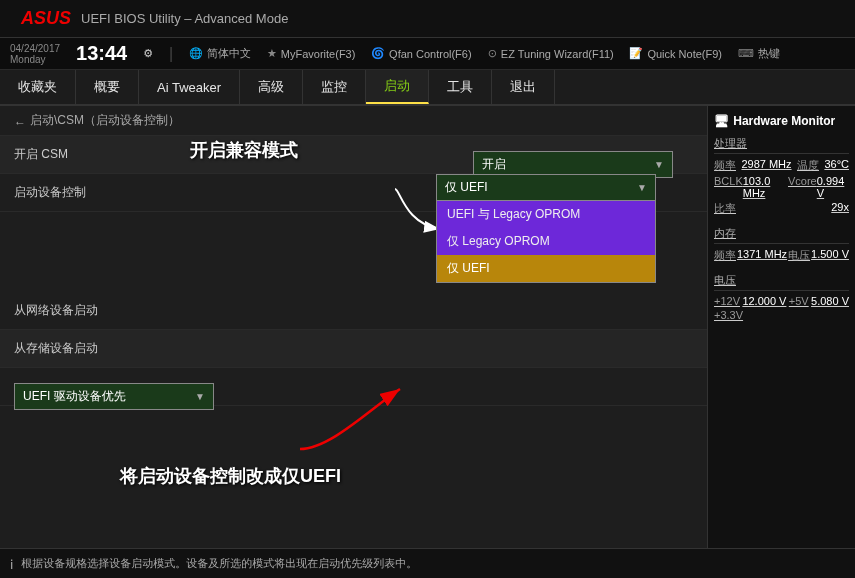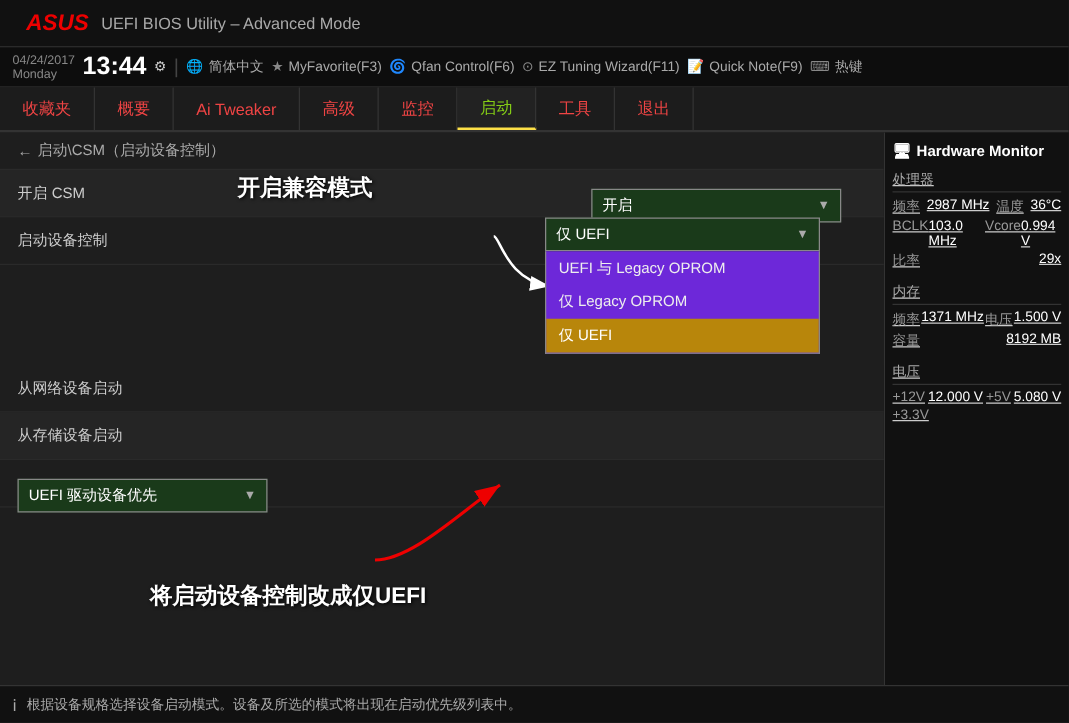--- a/index.html
+++ b/index.html
@@ -34,21 +34,21 @@
     }
 
     
     .timebar {
       background: #0d0d0d;
       height: 32px;
       display: flex;
       align-items: center;
       padding: 0 10px;
       border-bottom: 1px solid #2a2a2a;
-      gap: 6px;
+      gap: 16px;
     }
     .date-time {
       display: flex;
       flex-direction: column;
       line-height: 1.1;
     }
     .date-label { font-size: 10px; color: #888; }
     .time-label { font-size: 20px; color: #fff; font-weight: bold; }
     .gear-icon { color: #ccc; font-size: 11px; }
     .timebar-sep { color: #444; }
@@ -67,21 +67,21 @@
       background: #1c1c1c;
       height: 36px;
       display: flex;
       align-items: stretch;
       border-bottom: 2px solid #333;
     }
     .navtab {
       padding: 0 18px;
       display: flex;
       align-items: center;
-      color: #ef4444;
+      color: #e5e5e5;
       font-size: 13px;
       cursor: pointer;
       border-right: 1px solid #333;
     }
     .navtab.active {
       color: #84cc16;
       background: #222;
       border-bottom: 2px solid #fde047;
     }
 
@@ -437,24 +437,20 @@
     </div>
 
     <div class="sidebar-section">
       <div class="sidebar-section-label">内存</div>
       <div class="sidebar-row">
         <span class="sidebar-key">频率</span>
         <span class="sidebar-val">1371 MHz</span>
         <span class="sidebar-key">电压</span>
         <span class="sidebar-val">1.500 V</span>
       </div>
-      <div class="sidebar-row">
-        <span class="sidebar-key">容量</span>
-        <span class="sidebar-val">8192 MB</span>
-      </div>
     </div>
 
     <div class="sidebar-section">
       <div class="sidebar-section-label">电压</div>
       <div class="sidebar-row">
         <span class="sidebar-key">+12V</span>
         <span class="sidebar-val">12.000 V</span>
         <span class="sidebar-key">+5V</span>
         <span class="sidebar-val">5.080 V</span>
       </div>

